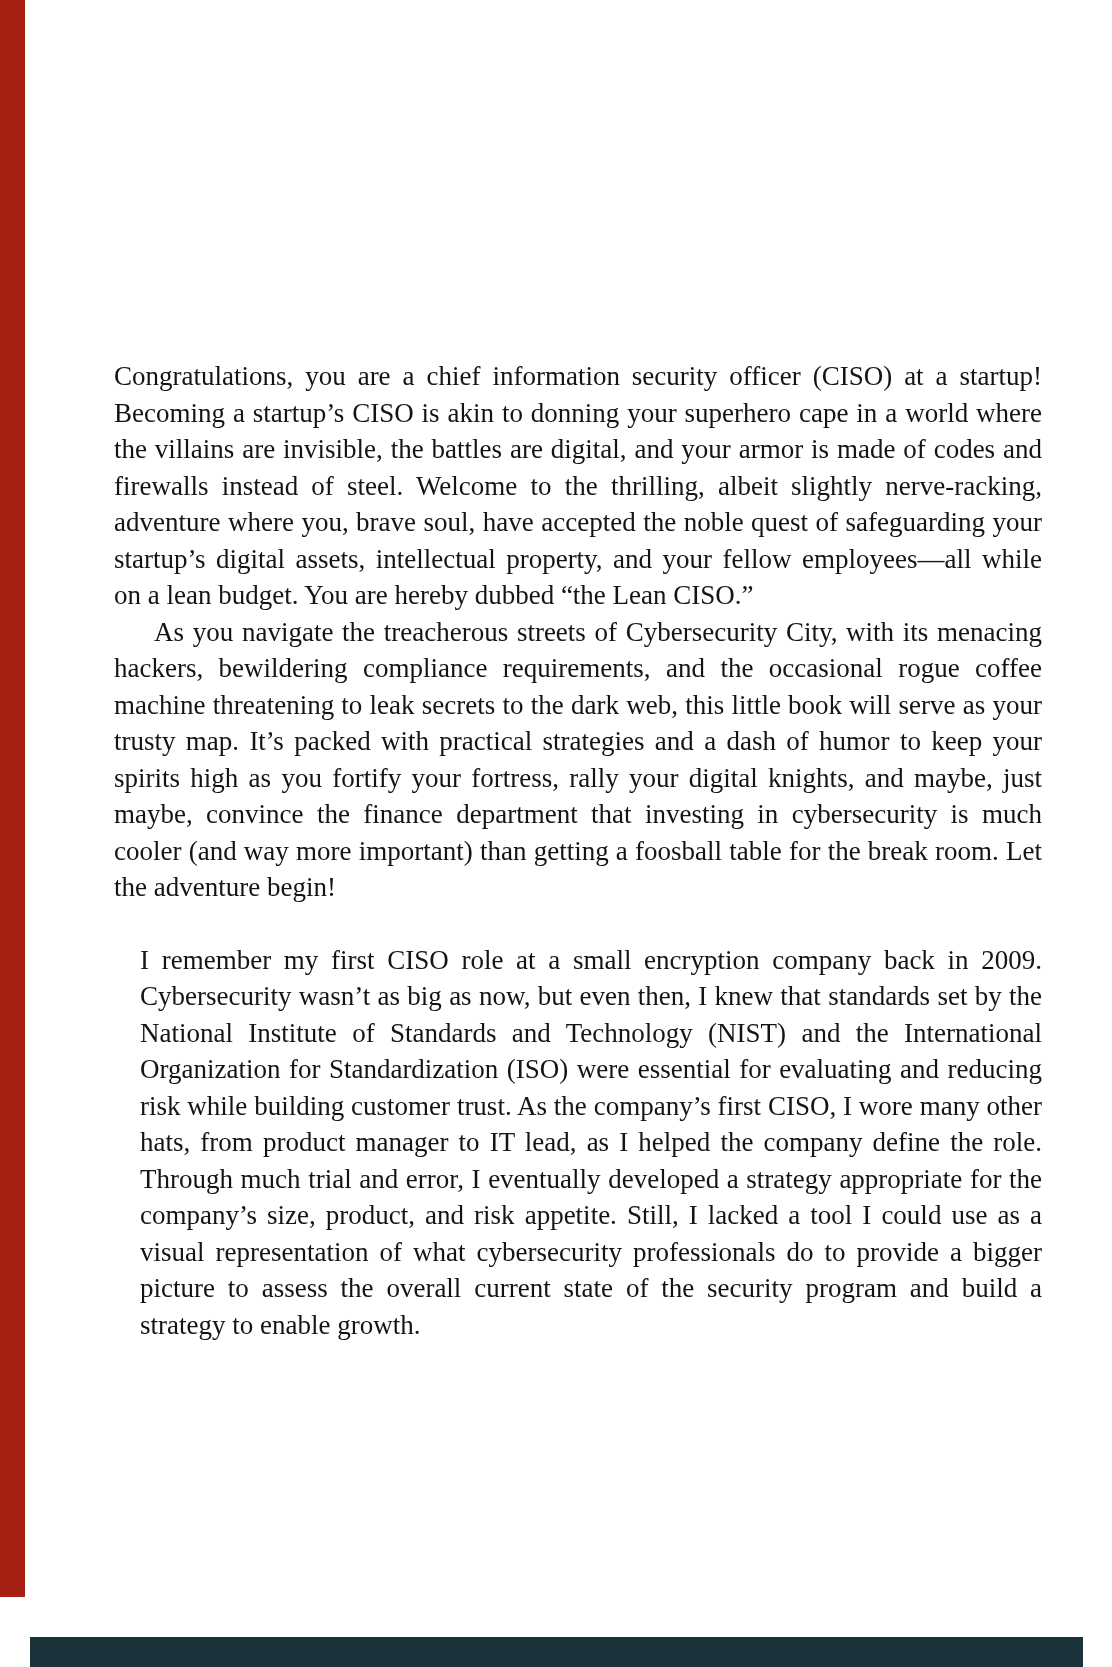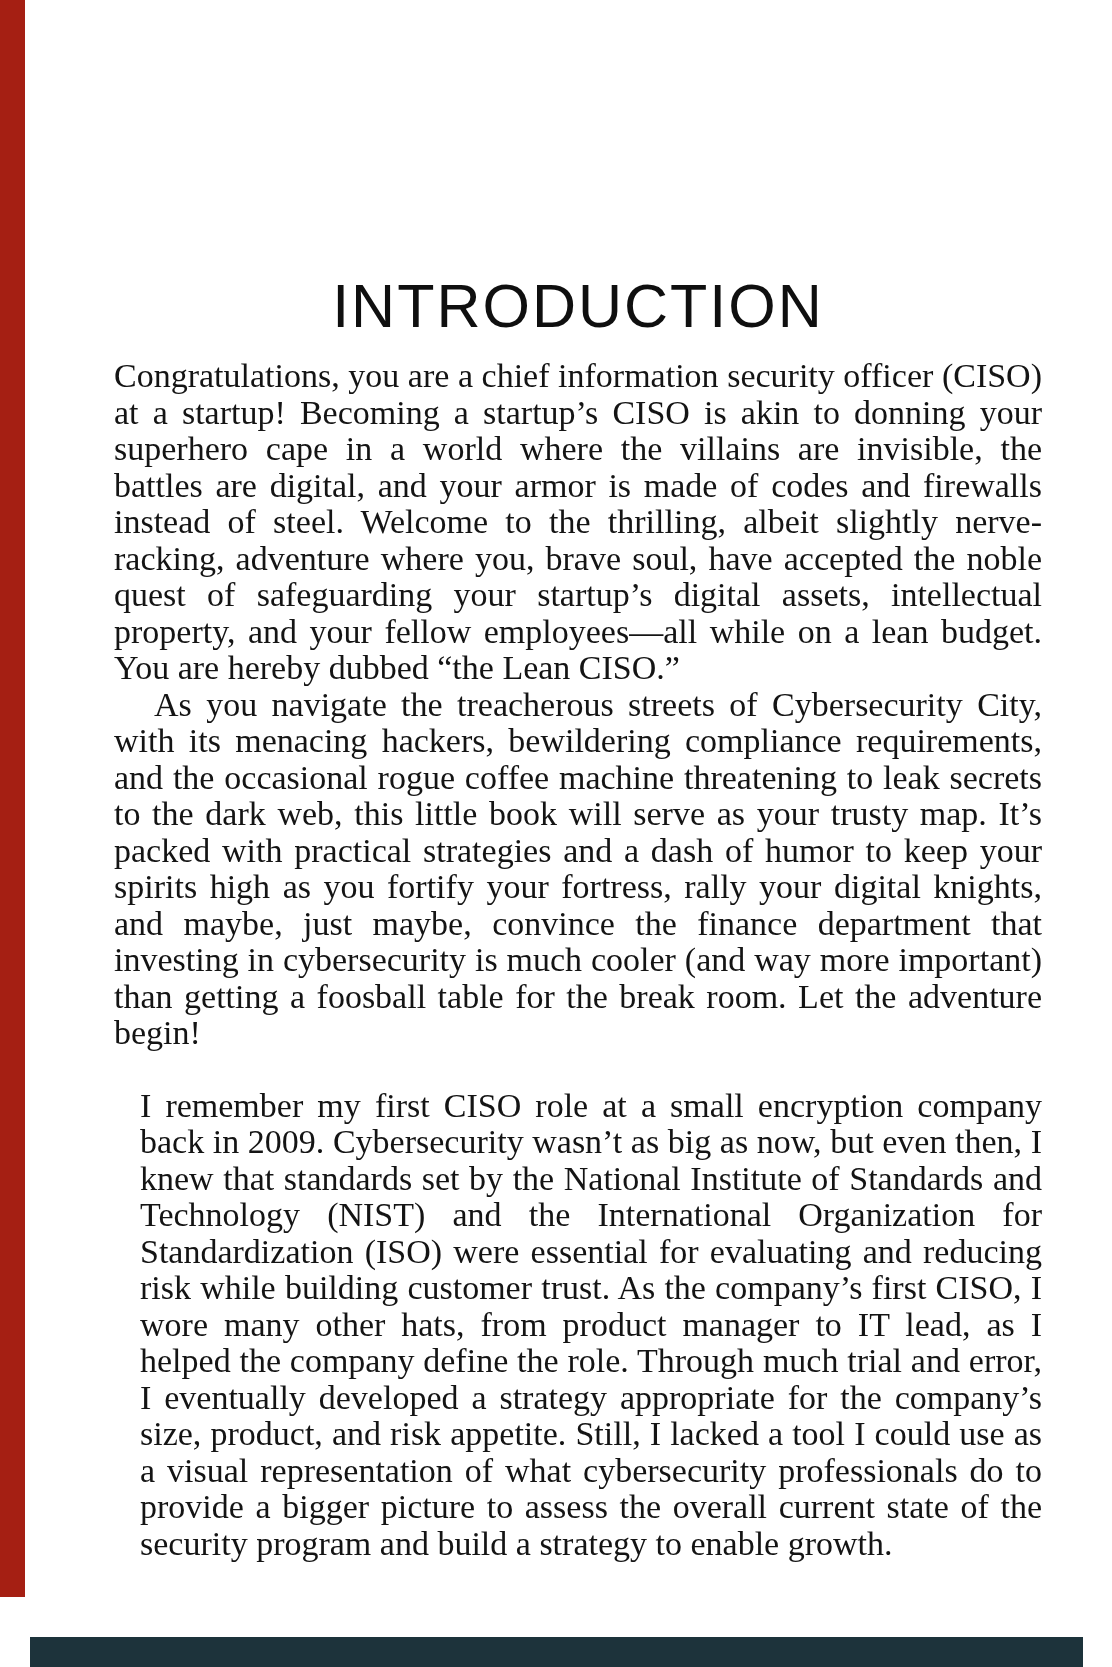--- a/index.html
+++ b/index.html
@@ -47,21 +47,21 @@
     letter-spacing: 2px;
     color: #0f0f0f;
     white-space: nowrap;
   }
   .body-text {
     position: absolute;
     top: 358px;
     left: 114px;
     width: 928px;
     font-family: "Liberation Serif", serif;
-    font-size: 34px;
+    font-size: 27px;
     line-height: 36.5px;
     color: #141414;
     text-align: justify;
   }
   .body-text p {
     margin: 0;
     padding: 0;
   }
   .body-text p.indented {
     text-indent: 40px;
@@ -71,21 +71,20 @@
     margin-left: 26px;
   }
 </style>
 </head>
 <body style="background: rgb(255, 255, 255);">
 
 <div class="book-page">
 
   <div class="spine-edge" style="background: rgb(165, 31, 19);"></div>
 
-  <h1 class="page-title">INTRODUCTION</h1>
 
   <div class="body-text" style="color: rgb(20, 20, 20);">
     <p>Congratulations, you are a chief information security officer (CISO) at a startup! Becoming a startup’s CISO is akin to donning your superhero cape in a world where the villains are invisible, the battles are digital, and your armor is made of codes and firewalls instead of steel. Welcome to the thrilling, albeit slightly nerve-racking, adventure where you, brave soul, have accepted the noble quest of safeguarding your startup’s digital assets, intellectual property, and your fellow employees—all while on a lean budget. You are hereby dubbed “the Lean CISO.”</p>
     <p class="indented">As you navigate the treacherous streets of Cybersecurity City, with its menacing hackers, bewildering compliance requirements, and the occasional rogue coffee machine threatening to leak secrets to the dark web, this little book will serve as your trusty map. It’s packed with practical strategies and a dash of humor to keep your spirits high as you fortify your fortress, rally your digital knights, and maybe, just maybe, convince the finance department that investing in cybersecurity is much cooler (and way more important) than getting a foosball table for the break room. Let the adventure begin!</p>
     <p class="spaced-before">I remember my first CISO role at a small encryption company back in 2009. Cybersecurity wasn’t as big as now, but even then, I knew that standards set by the National Institute of Standards and Technology (NIST) and the International Organization for Standardization (ISO) were essential for evaluating and reducing risk while building customer trust. As the company’s first CISO, I wore many other hats, from product manager to IT lead, as I helped the company define the role. Through much trial and error, I eventually developed a strategy appropriate for the company’s size, product, and risk appetite. Still, I lacked a tool I could use as a visual representation of what cybersecurity professionals do to provide a bigger picture to assess the overall current state of the security program and build a strategy to enable growth.</p>
   </div>
 
   <div class="bottom-edge" style="background: rgb(29, 51, 59);"></div>
 
 </div>

